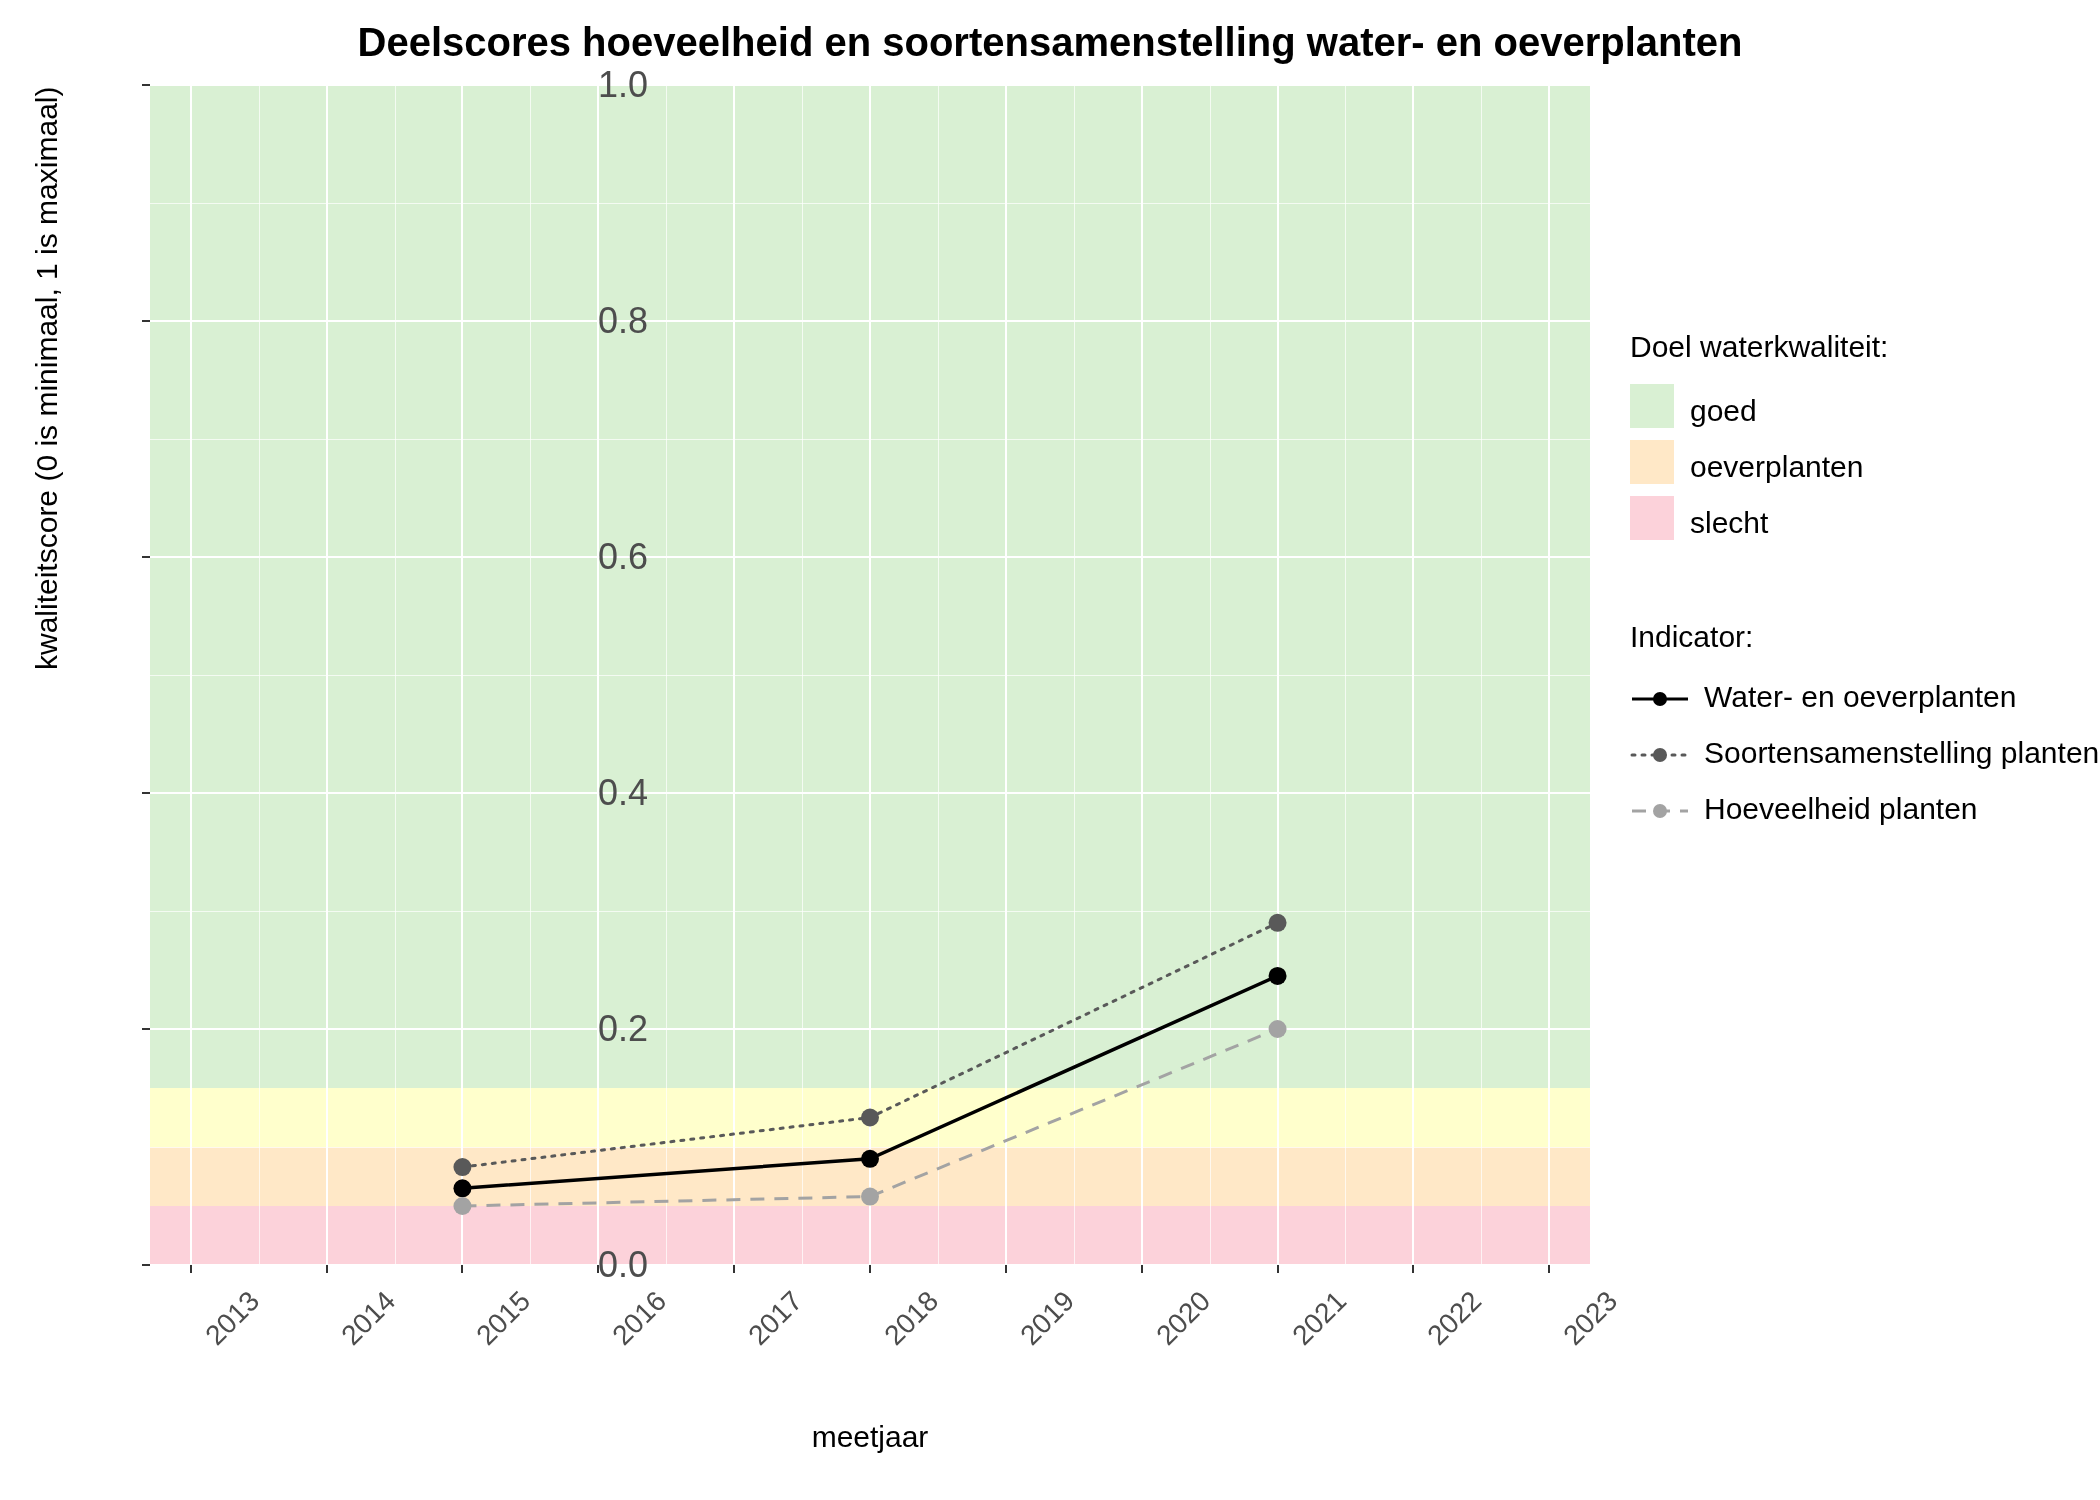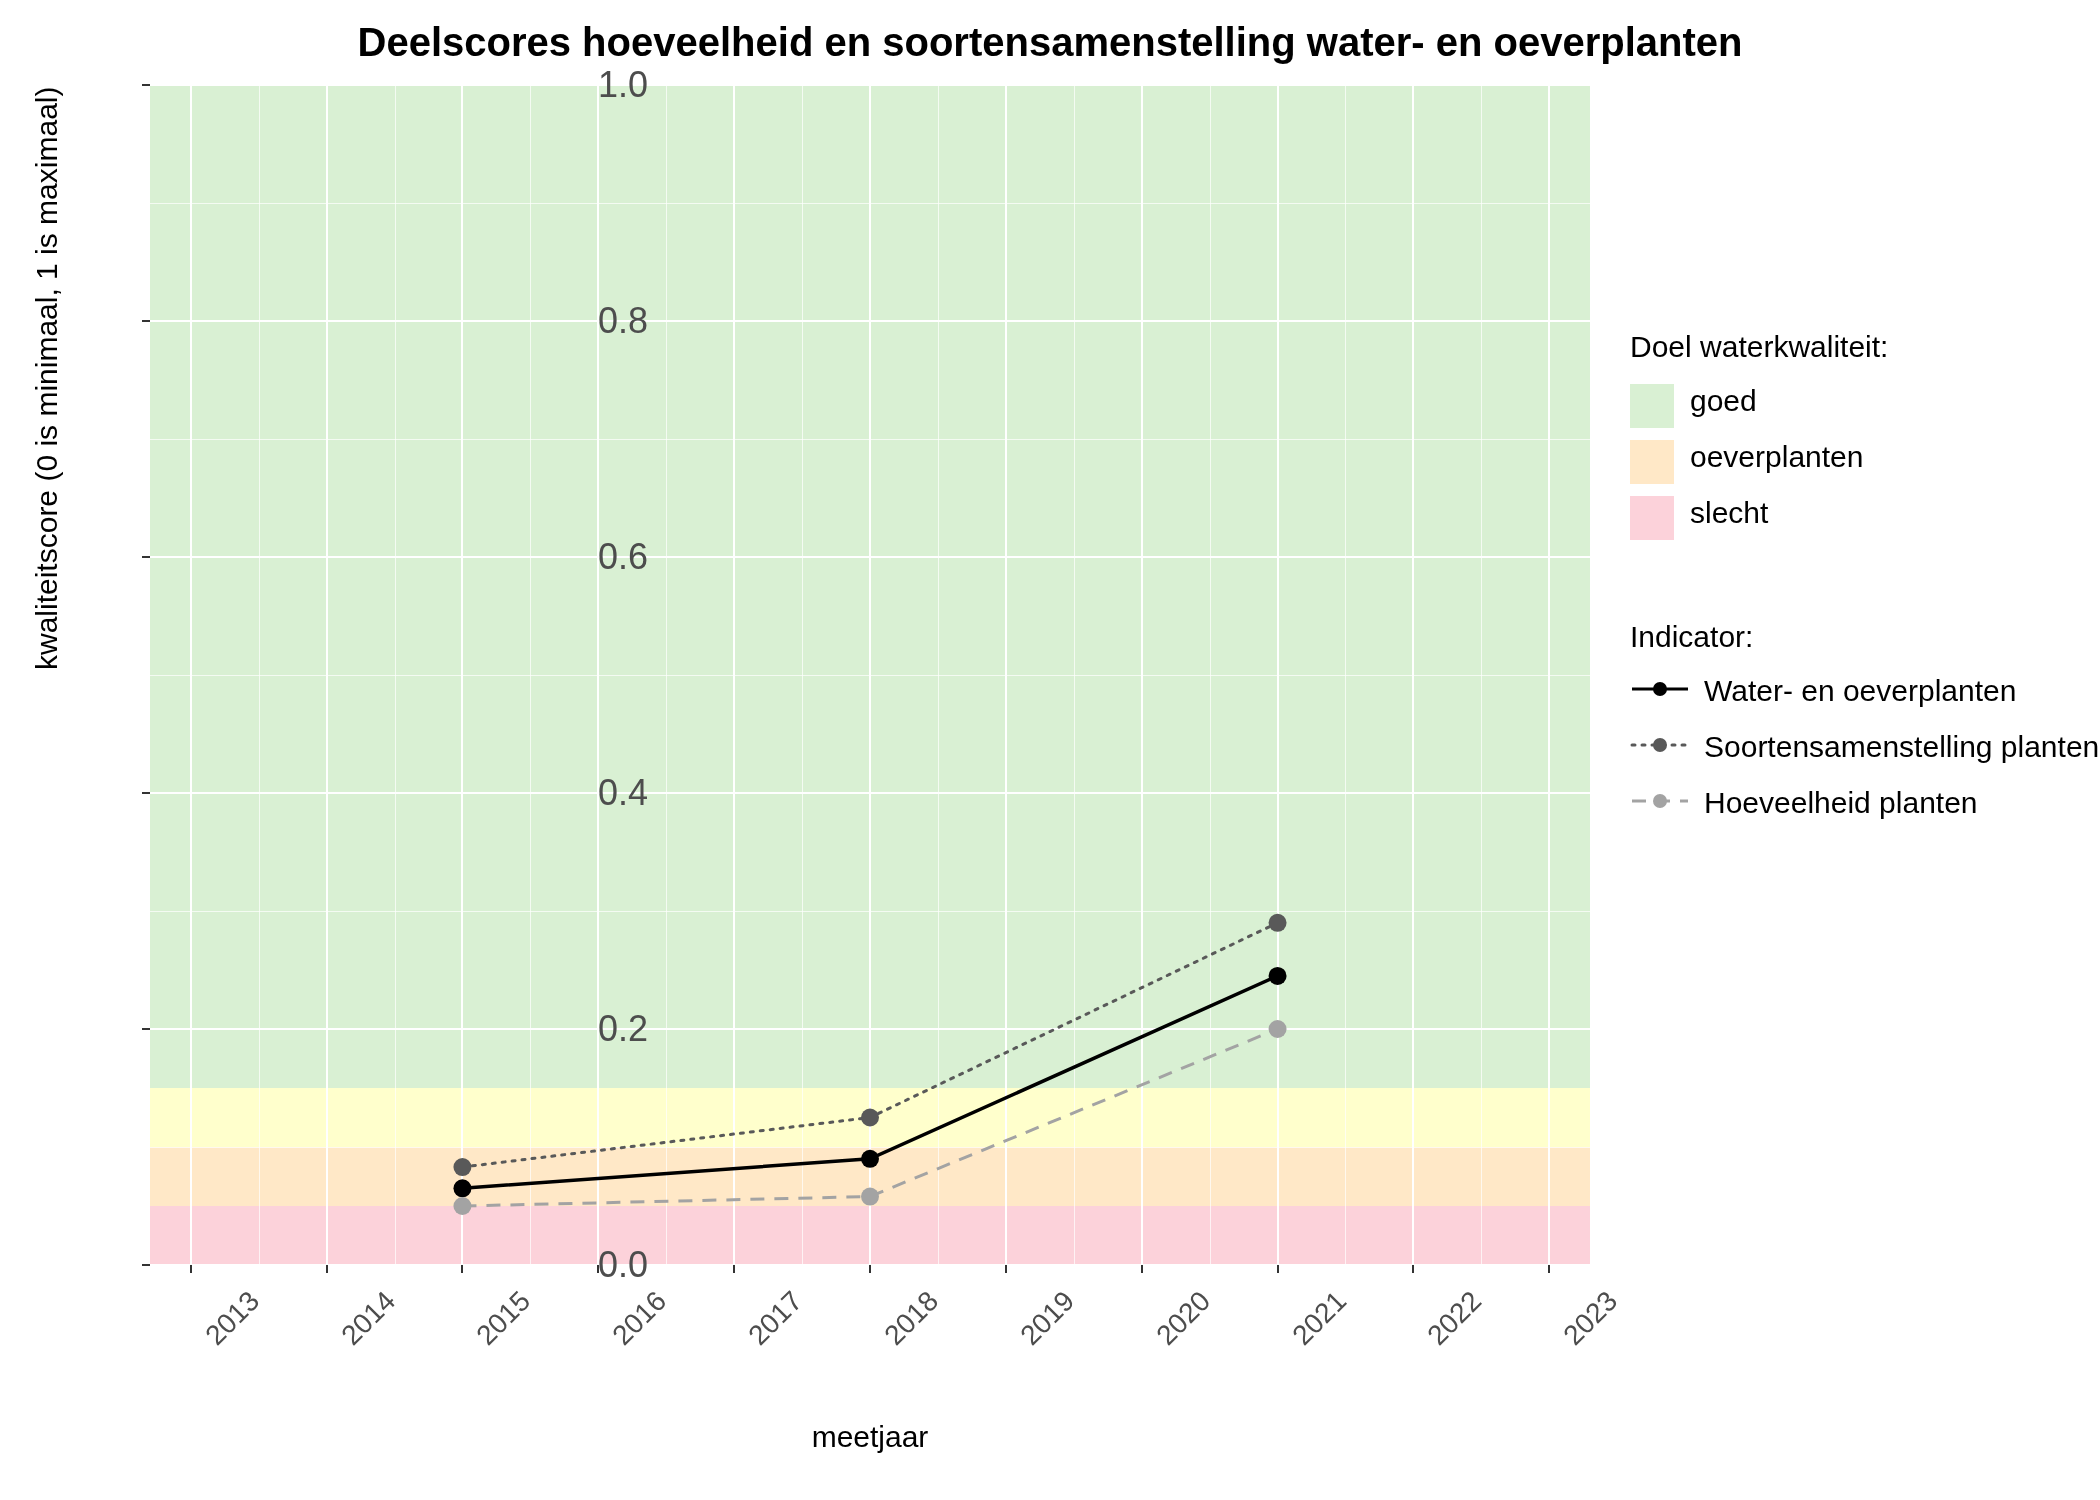--- a/index.html
+++ b/index.html
@@ -104,36 +104,36 @@
     top: 330px;
     font-size: 30px;
     color: #000;
   }
   .legend-title {
     margin-bottom: 20px;
     font-size: 30px;
   }
   .legend-item {
     display: flex;
-    align-items: flex-start;
+    align-items: flex-end;
     margin-bottom: 12px;
     height: 44px;
   }
   .legend-swatch {
     width: 44px;
     height: 44px;
     margin-right: 16px;
     flex-shrink: 0;
   }
   .legend-section2 {
     margin-top: 80px;
   }
   .legend-line-item {
     display: flex;
-    align-items: flex-start;
+    align-items: flex-end;
     margin-bottom: 16px;
     height: 40px;
   }
   .legend-line-svg {
     width: 60px;
     height: 30px;
     margin-right: 14px;
     flex-shrink: 0;
   }
   svg.chart-svg {

